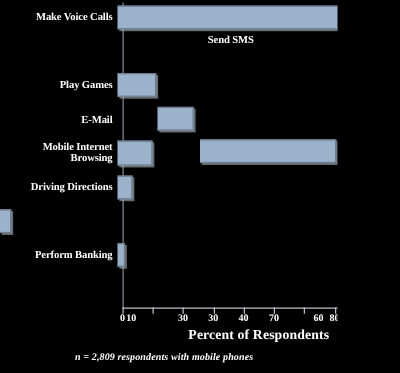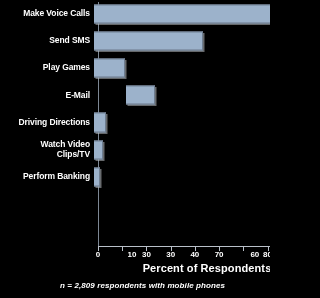--- a/index.html
+++ b/index.html
@@ -5,21 +5,21 @@
   html, body {
     margin: 0;
     padding: 0;
     background: #000000;
   }
   #chart-root {
     position: relative;
     width: 270px;
     height: 298px;
     background: #000000;
-    font-family: Liberation Sans, sans-serif;
+    font-family: Liberation Serif, serif;
     overflow: hidden;
     box-sizing: border-box;
   }
   .axis-line-y {
     position: absolute;
     left: 98px;
     top: 2px;
     width: 1px;
     height: 245px;
     background: #7d8794;
@@ -142,47 +142,53 @@
 
   <div class="axis-line-y"></div>
 
   <div class="rows" id="rows">
       <div class="row" style="height: 27.2222px;">
         <div class="cat-label">Make Voice Calls</div>
         <div class="bar-track">
           <div class="bar" title="Make Voice Calls: 85" style="width: 205.889px; height: 19.0556px; background: rgb(156, 178, 203); border-color: rgb(110, 125, 144);"></div>
         </div>
       </div>
-      <div class="row" style="height: 27.2222px;">
+      <div class="row" style="height: 27.2222px; flex-direction: column;">
         <div class="cat-label">Send SMS</div>
         <div class="bar-track">
           <div class="bar" title="Send SMS: 45" style="width: 109px; height: 19.0556px; background: rgb(156, 178, 203); border-color: rgb(110, 125, 144);"></div>
         </div>
       </div>
       <div class="row" style="height: 27.2222px;">
         <div class="cat-label">Play Games</div>
         <div class="bar-track">
           <div class="bar" title="Play Games: 13" style="width: 31.4889px; height: 19.0556px; background: rgb(156, 178, 203); border-color: rgb(110, 125, 144);"></div>
         </div>
       </div>
       <div class="row" style="height: 27.2222px; gap: 32px;">
         <div class="cat-label">E-Mail</div>
         <div class="bar-track">
           <div class="bar" title="E-Mail: 12" style="width: 29.0667px; height: 19.0556px; background: rgb(156, 178, 203); border-color: rgb(110, 125, 144);"></div>
         </div>
       </div>
       <div class="row" style="height: 27.2222px;">
+        <div class="cat-label">Mobile Internet
+Browsing</div>
+        <div class="bar-track">
+          <div class="bar" title="Mobile Internet
+Browsing: 11.5" style="width: 27.8556px; height: 19.0556px; background: rgb(156, 178, 203); border-color: rgb(110, 125, 144);"></div>
+        </div>
+      </div>
+      <div class="row" style="height: 27.2222px;">
         <div class="cat-label">Driving Directions</div>
         <div class="bar-track">
           <div class="bar" title="Driving Directions: 5" style="width: 12.1111px; height: 19.0556px; background: rgb(156, 178, 203); border-color: rgb(110, 125, 144);"></div>
         </div>
       </div>
       <div class="row" style="height: 27.2222px;">
-        <div class="cat-label">Watch Video
-Clips/TV</div>
         <div class="bar-track">
           <div class="bar" title="Watch Video
 Clips/TV: 3.7" style="width: 8.96222px; height: 19.0556px; background: rgb(156, 178, 203); border-color: rgb(110, 125, 144);"></div>
         </div>
       </div>
       <div class="row" style="height: 27.2222px; justify-content: center;">
         <div class="cat-label">Perform Banking</div>
         <div class="bar-track">
           <div class="bar" title="Perform Banking: 2.6" style="width: 6.29778px; height: 19.0556px; background: rgb(156, 178, 203); border-color: rgb(110, 125, 144);"></div>
         </div>
@@ -197,21 +203,21 @@
       <div class="tick" style="left: 72.6667px;"></div>
       <div class="tick" style="left: 96.8889px;"></div>
       <div class="tick" style="left: 121.111px;"></div>
       <div class="tick" style="left: 145.333px;"></div>
       <div class="tick" style="left: 169.556px;"></div>
       <div class="tick" style="left: 193.778px;"></div>
       <div class="tick" style="left: 218px;"></div>
     </div>
   <div class="tick-labels" id="tick-labels">
       <div class="tick-label" style="left: 0px;">0</div>
-      <div class="tick-label" style="left: 34px; text-align: center;">10</div>
+      <div class="tick-label" style="left: 7px; text-align: center;">10</div>
       <div class="tick-label" style="left: 48.4444px;">30</div>
       <div class="tick-label" style="left: 72.6667px;">30</div>
       <div class="tick-label" style="left: 96.8889px;">40</div>
       <div class="tick-label" style="left: 121.111px;">70</div>
       <div class="tick-label" style="left: 145.333px; padding-left: 23px;">60</div>
       <div class="tick-label" style="left: 169.556px;">80</div>
       <div class="tick-label" style="left: 193.778px;">80</div>
       <div class="tick-label" style="left: 218px;">90</div>
     </div>
 

